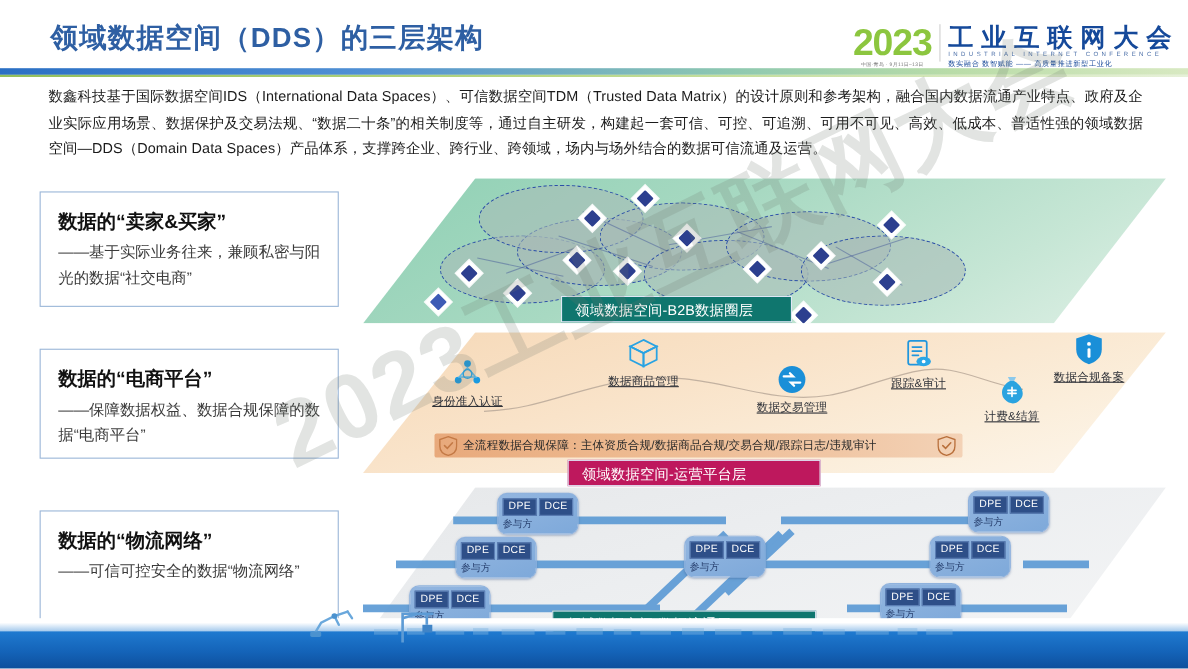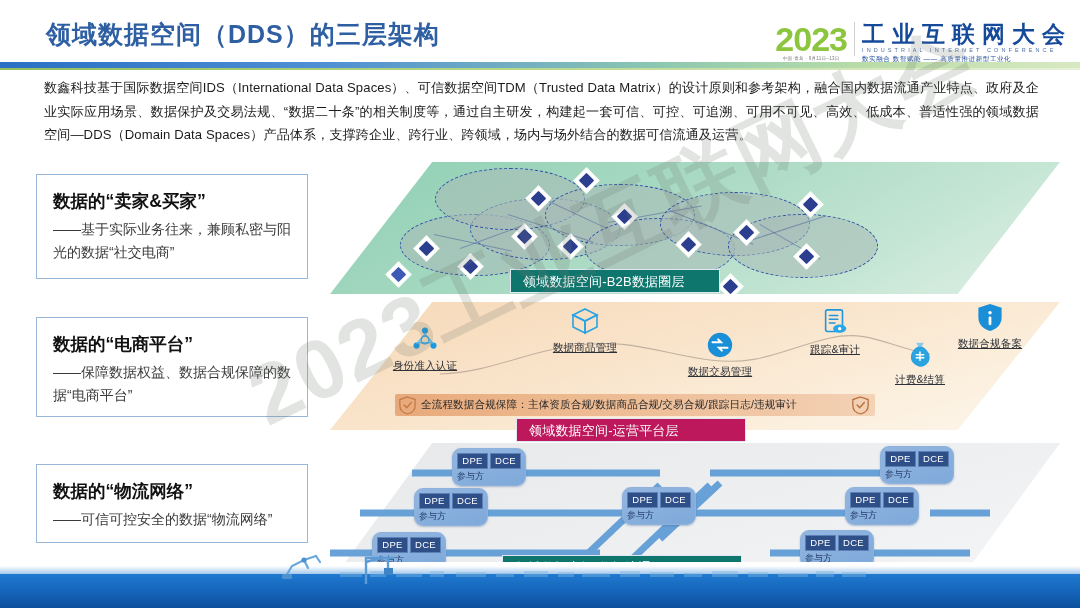--- a/index.html
+++ b/index.html
@@ -108,21 +108,21 @@
   .card {
     position: absolute;
     left: 36px;
     width: 272px;
     background: #ffffff;
     border: 1.4px solid #9ab6d8;
     padding: 14px 14px 12px 16px;
   }
   .card.c1 { top: 174px; height: 105px; }
   .card.c2 { top: 317px; height: 100px; }
-  .card.c3 { top: 464px; height: 79px; }
+  .card.c3 { top: 464px; height: 108px; }
   .card-title {
     font-size: 17.5px;
     font-weight: bold;
     color: #111111;
     line-height: 24px;
     white-space: nowrap;
   }
   .card-sub {
     margin-top: 5px;
     font-size: 14px;

